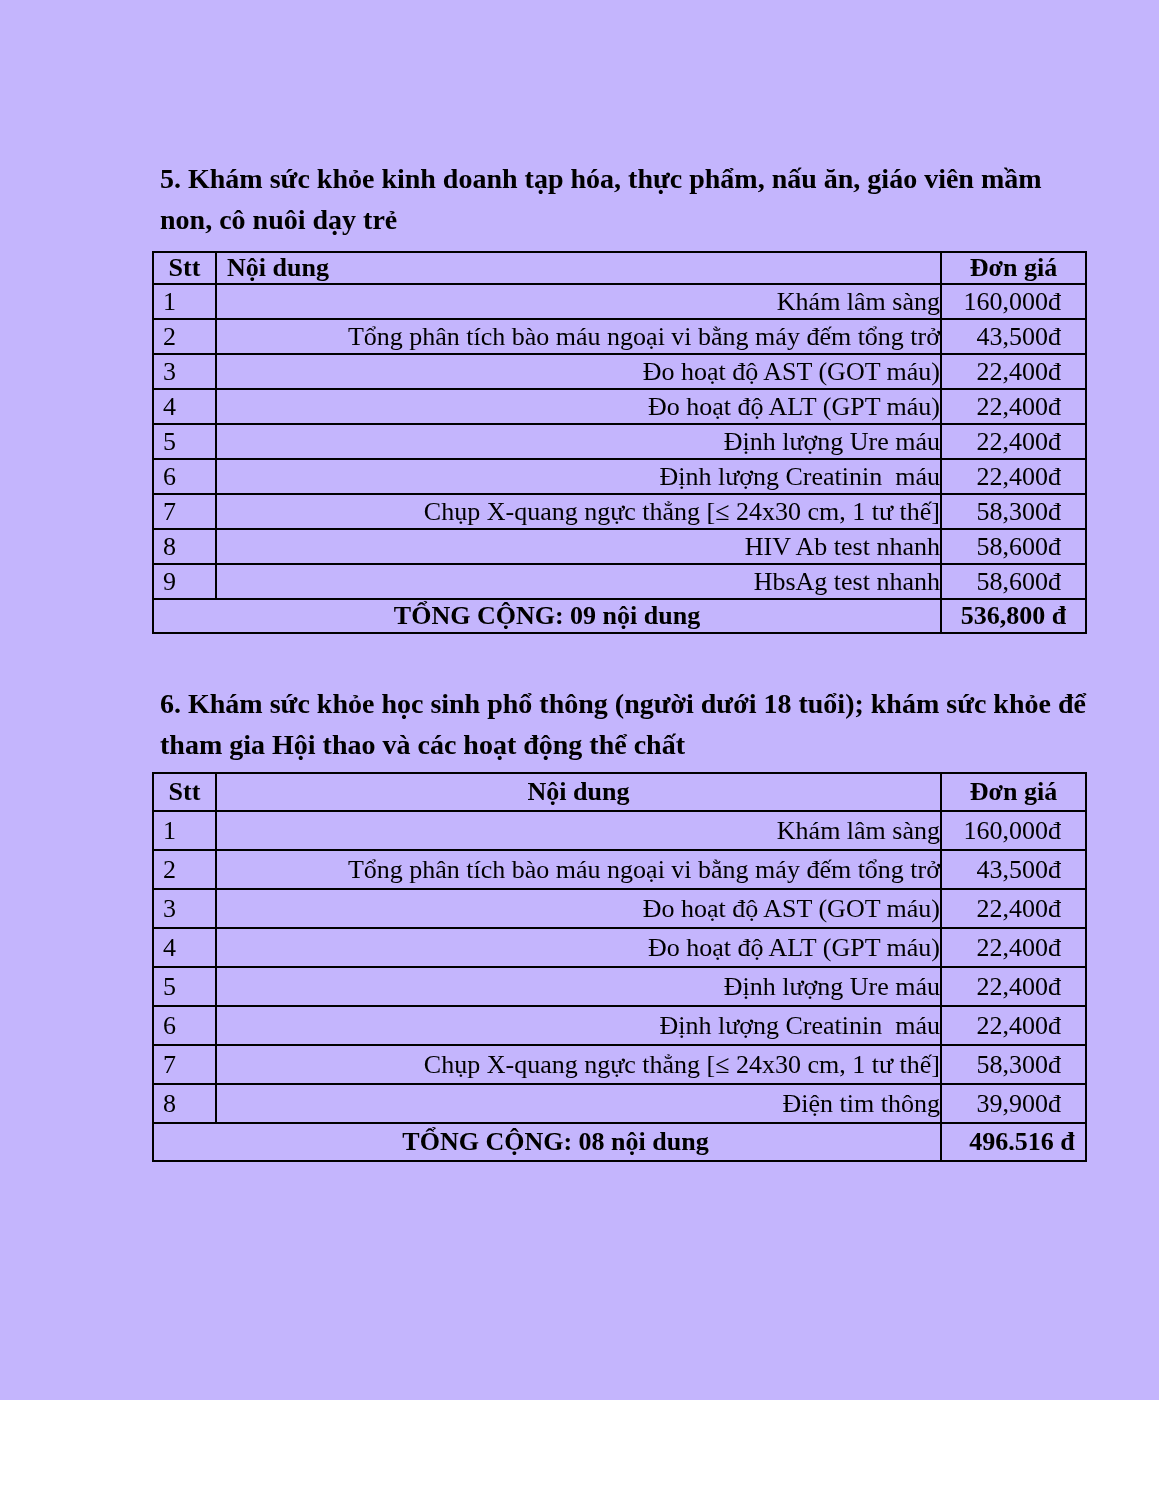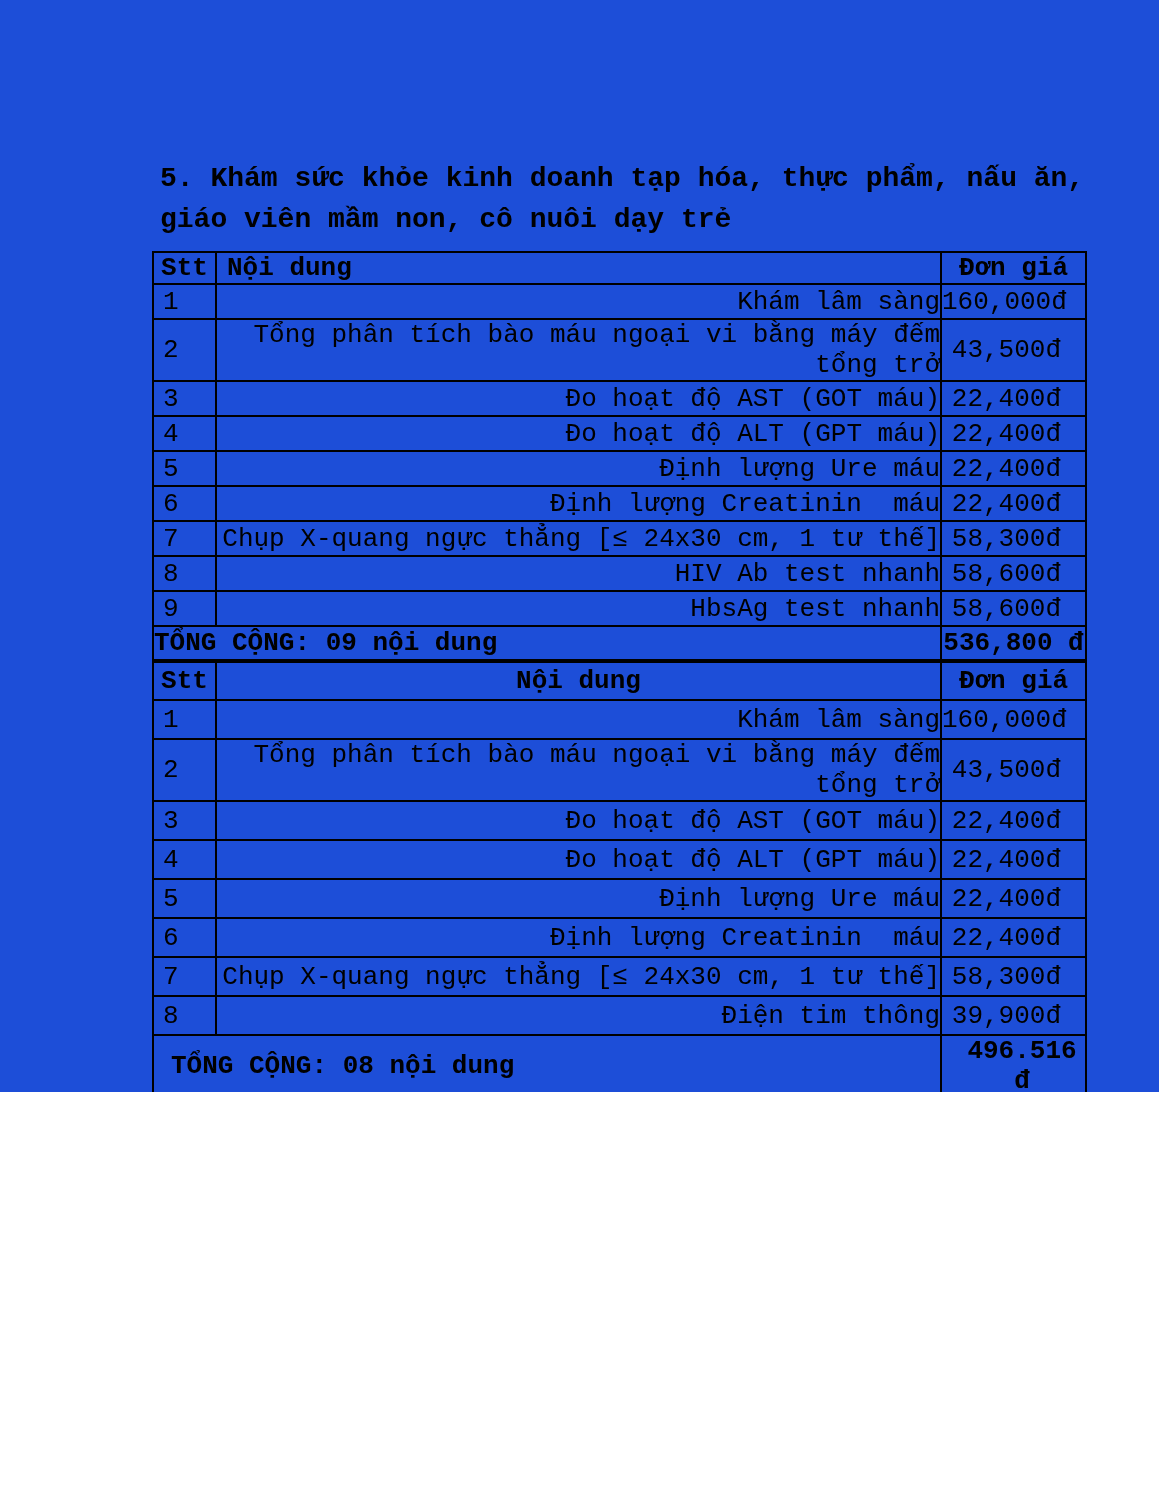--- a/index.html
+++ b/index.html
@@ -1,23 +1,23 @@
 <!DOCTYPE html>
 <html><head>
 <meta charset="utf-8">
 <style>
   html, body { margin: 0; padding: 0; background: #ffffff; }
   .page {
     position: relative;
     width: 1159px;
-    height: 1092px;
+    height: 1400px;
     box-sizing: border-box;
-    background: #1d4ed8;
+    background: #c4b5fd;
     padding: 158px 72px 0 152px;
-    font-family: Liberation Mono, monospace;
+    font-family: Liberation Serif, serif;
     color: #000000;
     overflow: hidden;
   }
   .heading {
     font-size: 28px;
     font-weight: bold;
     line-height: 41px;
     margin: 0;
     padding-left: 8px;
     max-width: 935px;
@@ -51,21 +51,21 @@
 
   th.col-stt { text-align: center; font-weight: bold; }
   th.col-dongia { text-align: center; font-weight: bold; }
   .t1 th.col-noidung { text-align: left; padding-left: 10px; font-weight: bold; }
   .t2 th.col-noidung { text-align: center; font-weight: bold; }
 
   td.cell-stt { text-align: left; padding-left: 9px; }
   td.cell-noidung { text-align: right; }
   td.cell-dongia { text-align: right; padding-right: 24px; border-radius: 12px; }
 
-  td.total-label { font-weight: bold; }
+  td.total-label { text-align: center; font-weight: bold; }
   td.total-value { text-align: center; font-weight: bold; }
 </style>
 </head>
 <body>
 
 <div class="page">
 
   <section class="section-5">
     <h2 class="heading">5. Khám sức khỏe kinh doanh tạp hóa, thực phẩm, nấu ăn, giáo viên mầm non, cô nuôi dạy trẻ</h2>
     <table class="price-table t1">
@@ -132,20 +132,21 @@
       <tfoot>
         <tr>
           <td colspan="2" class="total-label">TỔNG CỘNG: 09 nội dung</td>
           <td class="total-value">536,800 đ</td>
         </tr>
       </tfoot>
     </table>
   </section>
 
   <section class="section-6">
+    <h2 class="heading">6. Khám sức khỏe học sinh phổ thông (người dưới 18 tuổi); khám sức khỏe để tham gia Hội thao và các hoạt động thể chất</h2>
     <table class="price-table t2">
       <colgroup>
         <col class="col-w-stt">
           <col class="col-w-noidung">
           <col class="col-w-dongia">
       </colgroup>
       <thead>
         <tr>
           <th class="col-stt">Stt</th>
           <th class="col-noidung">Nội dung</th>

